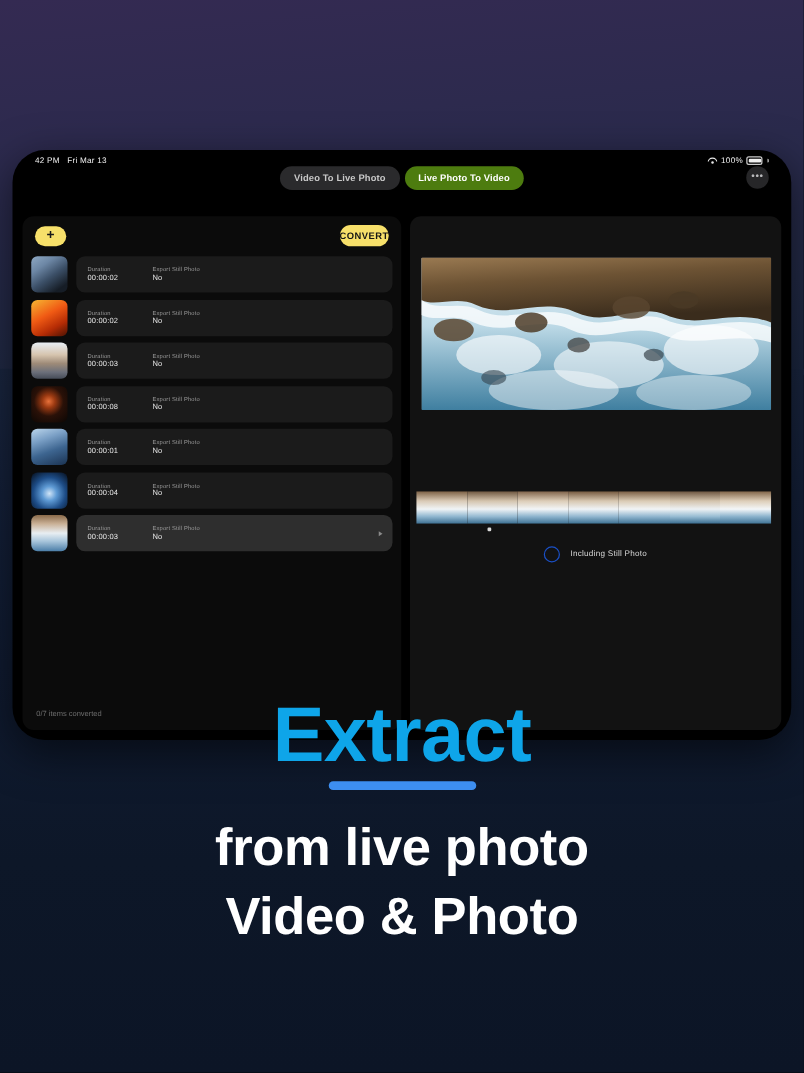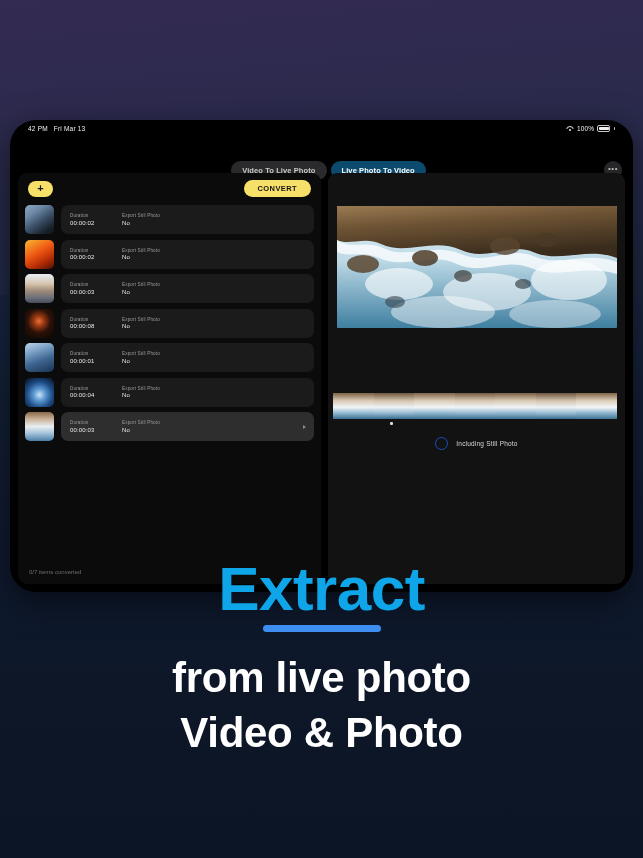--- a/index.html
+++ b/index.html
@@ -52,31 +52,31 @@
     border-radius:2px; position:relative; padding:.8px;
   }
   .batt::after { content:""; display:block; width:100%; height:100%; background:#f0f0f0; border-radius:1px; }
   .batt-tip {
     display:inline-block; width:1.2px; height:3px; background:#c9c9c9;
     border-radius:0 1px 1px 0; margin-left:.5px;
   }
 
   
   .navbar {
-    position:absolute; left:0; top:32px; width:100%; height:36px;
-    display:flex; align-items:center; justify-content:center;margin-left:7px;
+    position:absolute; left:0; top:4px; width:100%; height:36px;
+    display:flex; align-items:center; justify-content:center;
   }
   .seg {
     display:flex; gap:4px;
   }
   .seg-btn {
     font-size:7.5px; font-weight:bold; padding:5px 11px; border-radius:11px;
     color:#c9c9c9; background:#2a2a2c; white-space:nowrap; letter-spacing:.1px;
   }
-  .seg-btn.active { background:#0c4a6e; color:#fff; }
+  .seg-btn.active { background:#4d7c0f; color:#fff; }
   .more-btn {
     position:absolute; right:18px; top:50%; transform:translateY(-50%);
     width:18px; height:18px; border-radius:50%; background:#262628;
     display:flex; align-items:center; justify-content:center;
     color:#b9b9bb; font-size:8px; letter-spacing:.5px; line-height:3px; padding-bottom:4px;
   }
 
   
   .content {
     position:absolute; left:8px; top:53px; right:8px; bottom:8px;
@@ -89,21 +89,21 @@
   .left-head {
     height:31px; display:flex; align-items:center; justify-content:space-between;
     padding:0 10px 0 10px; flex:0 0 auto;
   }
   .add-btn {
     width:25px; height:16px; border-radius:9px; background:#f7e06a;
     display:flex; align-items:center; justify-content:center;
     color:#1a1a1a; font-size:11px; font-weight:bold; line-height:1;
   }
   .convert-btn {
-    padding:4px 14px; border-radius:9px; background:#f7e06a;
+    padding:4px 0; border-radius:9px; background:#f7e06a;
     color:#141414; font-size:7.5px; font-weight:bold; letter-spacing:.4px;
   }
   .list { flex:1 1 auto; padding:0 7px; overflow:hidden; }
   .row {
     display:flex; align-items:center; gap:7px; height:31px;
     margin-bottom:3.5px; position:relative;
   }
   .thumb {
     width:29px; height:29px; border-radius:5px; flex:0 0 auto;
     background-size:cover; background-position:center;

